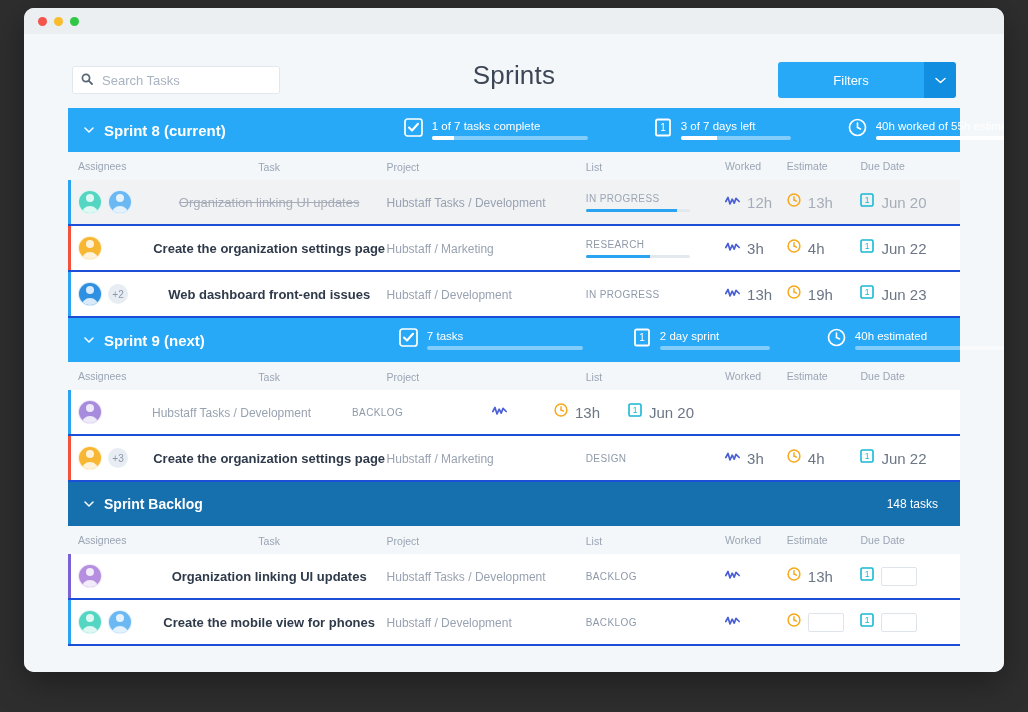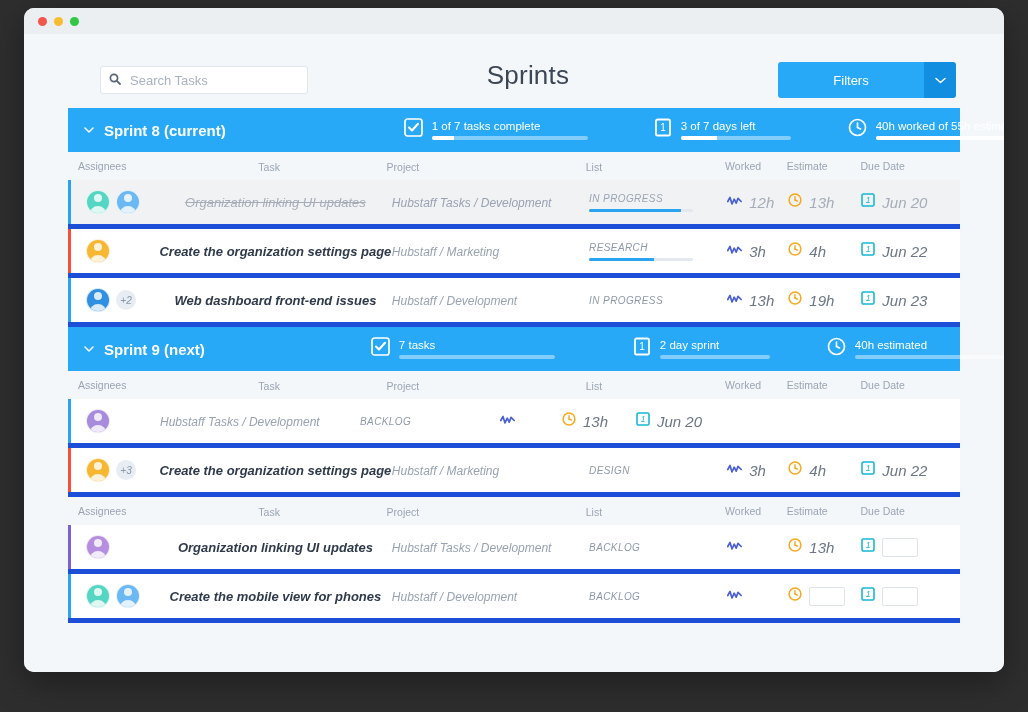--- a/index.html
+++ b/index.html
@@ -35,21 +35,20 @@
   .dot.red { background: #f3554c; }
   .dot.yellow { background: #f9bc2e; }
   .dot.green { background: #2fc744; }
 
   .content { position: relative; height: 638px; background: #f4f7fa; }
 
   
   .topbar {
     position: relative;
     height: 74px;
-    margin-left: 28px;
   }
   .search-box {
     position: absolute;
     left: 48px; top: 32px;
     width: 190px; height: 26px;
     background: #fff;
     border: 1px solid #e2e7ee;
     border-radius: 3px;
     display: flex; align-items: center;
     padding: 0 8px;
@@ -163,25 +162,24 @@
   .thead span {
     font-size: 10.5px;
     color: #9aa5b4;
     white-space: nowrap;
   }
   .row {
     display: flex;
     align-items: center;
     height: 44px;
     background: #ffffff;
-    border-bottom: 5px solid #1d4ed8;
+    border-bottom: 2px solid #1d4ed8;
     position: relative;
-    padding-left: 18px;
+    padding-left: 10px;
     cursor: pointer;
-    font-style: italic;
   }
   .row.done { background: #f1f2f4; }
   .row .accent {
     position: absolute;
     left: 0; top: 0; bottom: 0;
     width: 3px;
   }
 
   
   .c-assignees { width: 74px; display: flex; align-items: center; }
@@ -493,21 +491,21 @@
           </div>
           <div class="section">
             <div class="sprint-header">
               <span class="chev">
                 <svg width="10" height="6" viewBox="0 0 10 6">
                   <polyline points="1,1 5,5 9,1" fill="none" stroke="#ffffff" stroke-width="1.5" stroke-linecap="round" stroke-linejoin="round"></polyline>
                 </svg>
               </span>
               <span class="sprint-name">Sprint 9 (next)</span>
               <div class="stats" style="position: relative; height: 44px;">
-                <div class="stat" style="position: absolute; left: 166px; top: 10px; justify-content: center;">
+                <div class="stat" style="position: absolute; left: 194px; top: 10px; justify-content: center;">
                   <span class="sicon"><svg width="19" height="19" viewBox="0 0 19 19">
                       <rect x="1" y="1" width="17" height="17" rx="2.5" fill="none" stroke="#ffffff" stroke-width="1.7"></rect>
                       <polyline points="5,9.5 8,12.5 14,5.8" fill="none" stroke="#ffffff" stroke-width="2.1" stroke-linecap="round" stroke-linejoin="round"></polyline>
                     </svg></span>
                   <div class="stat-body">
                     <span class="stat-label">7 tasks</span>
                     <div class="bar" style="width: 156px;">
                       <i style="width: 0%;"></i>
                     </div>
                   </div>
@@ -626,20 +624,30 @@
                   <span><svg width="14" height="14" viewBox="0 0 14 14">
                       <rect x="1" y="1" width="12" height="12" rx="1.4" fill="none" stroke="#17b8d4" stroke-width="1.6"></rect>
                       <text x="7" y="10.4" font-size="8.5" font-family="Liberation Sans, sans-serif" fill="#17b8d4" text-anchor="middle">1</text>
                     </svg></span>
                   <span class="hours">Jun 22</span>
                 </div>
               </div>
             </div>
           </div>
           <div class="section">
+            <div class="sprint-header backlog">
+              <span class="chev">
+                <svg width="10" height="6" viewBox="0 0 10 6">
+                  <polyline points="1,1 5,5 9,1" fill="none" stroke="#ffffff" stroke-width="1.5" stroke-linecap="round" stroke-linejoin="round"></polyline>
+                </svg>
+              </span>
+              <span class="sprint-name small">Sprint Backlog</span>
+              <div class="stats" style="position: relative; height: 44px;"></div>
+              <span class="backlog-count">148 tasks</span>
+            </div>
             <div class="table">
               <div class="thead">
                 <div class="c-assignees">
                   <span>Assignees</span>
                 </div>
                 <div class="c-task"><span>Task</span></div>
                 <div class="c-project"><span>Project</span></div>
                 <div class="c-list"><span>List</span></div>
                 <div class="c-worked">
                   <span>Worked</span>

